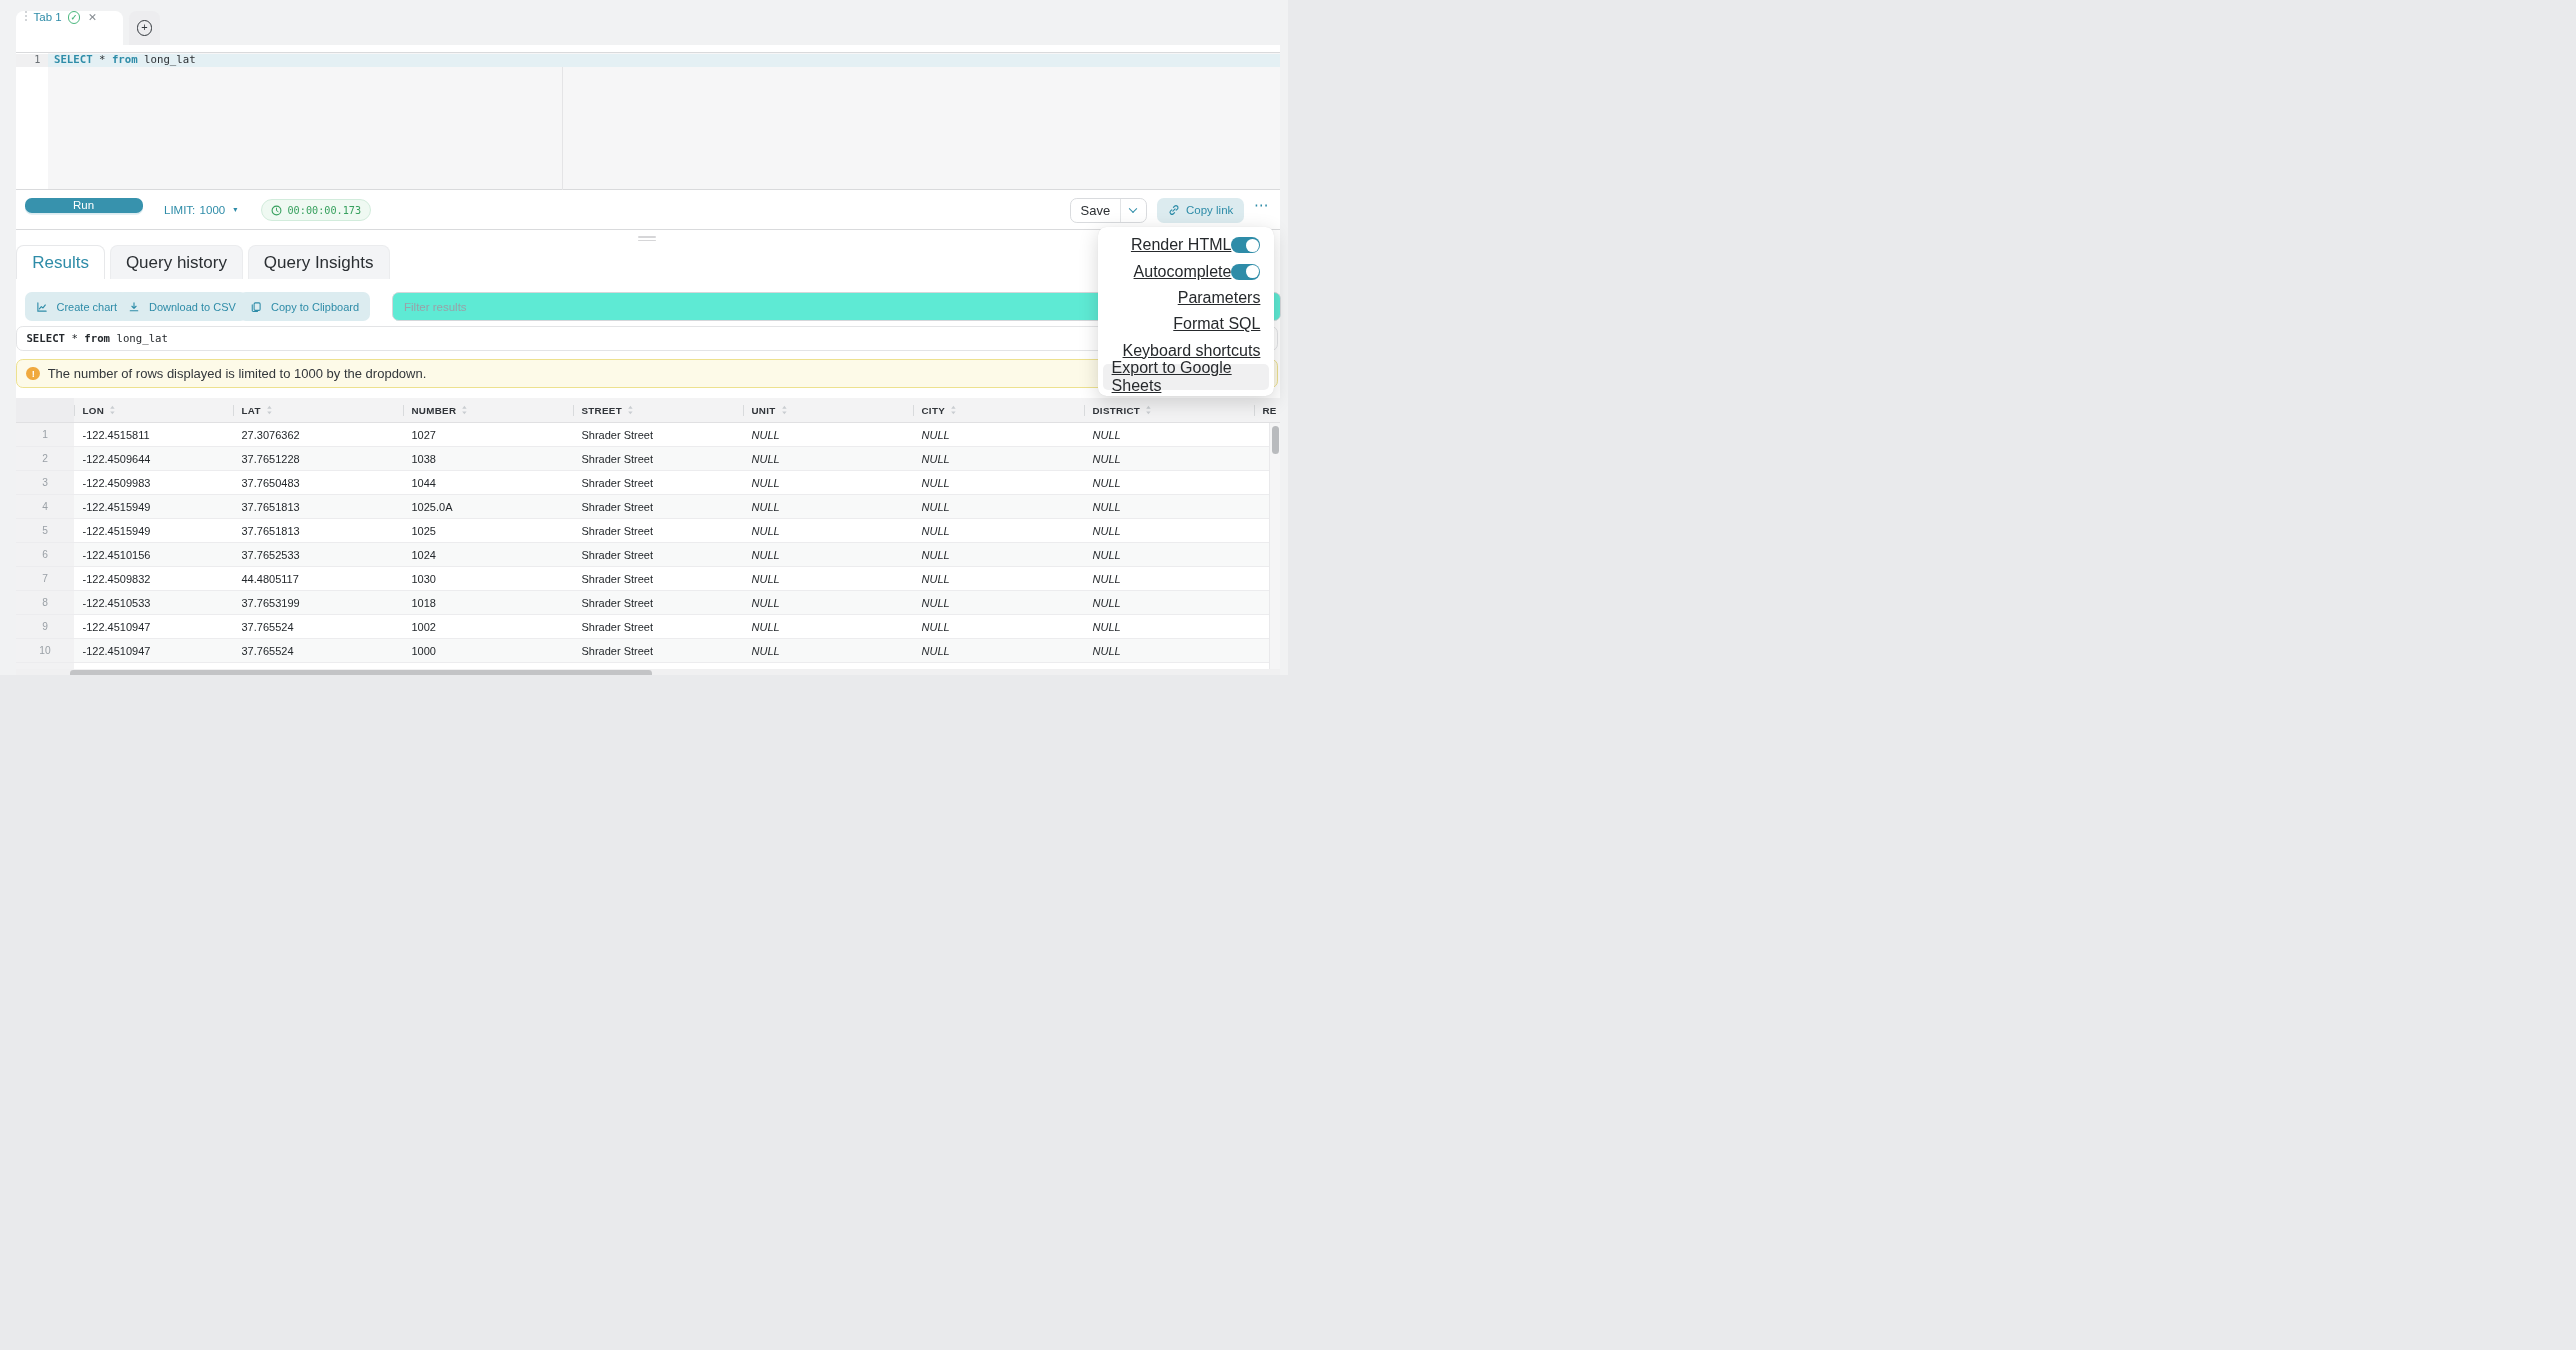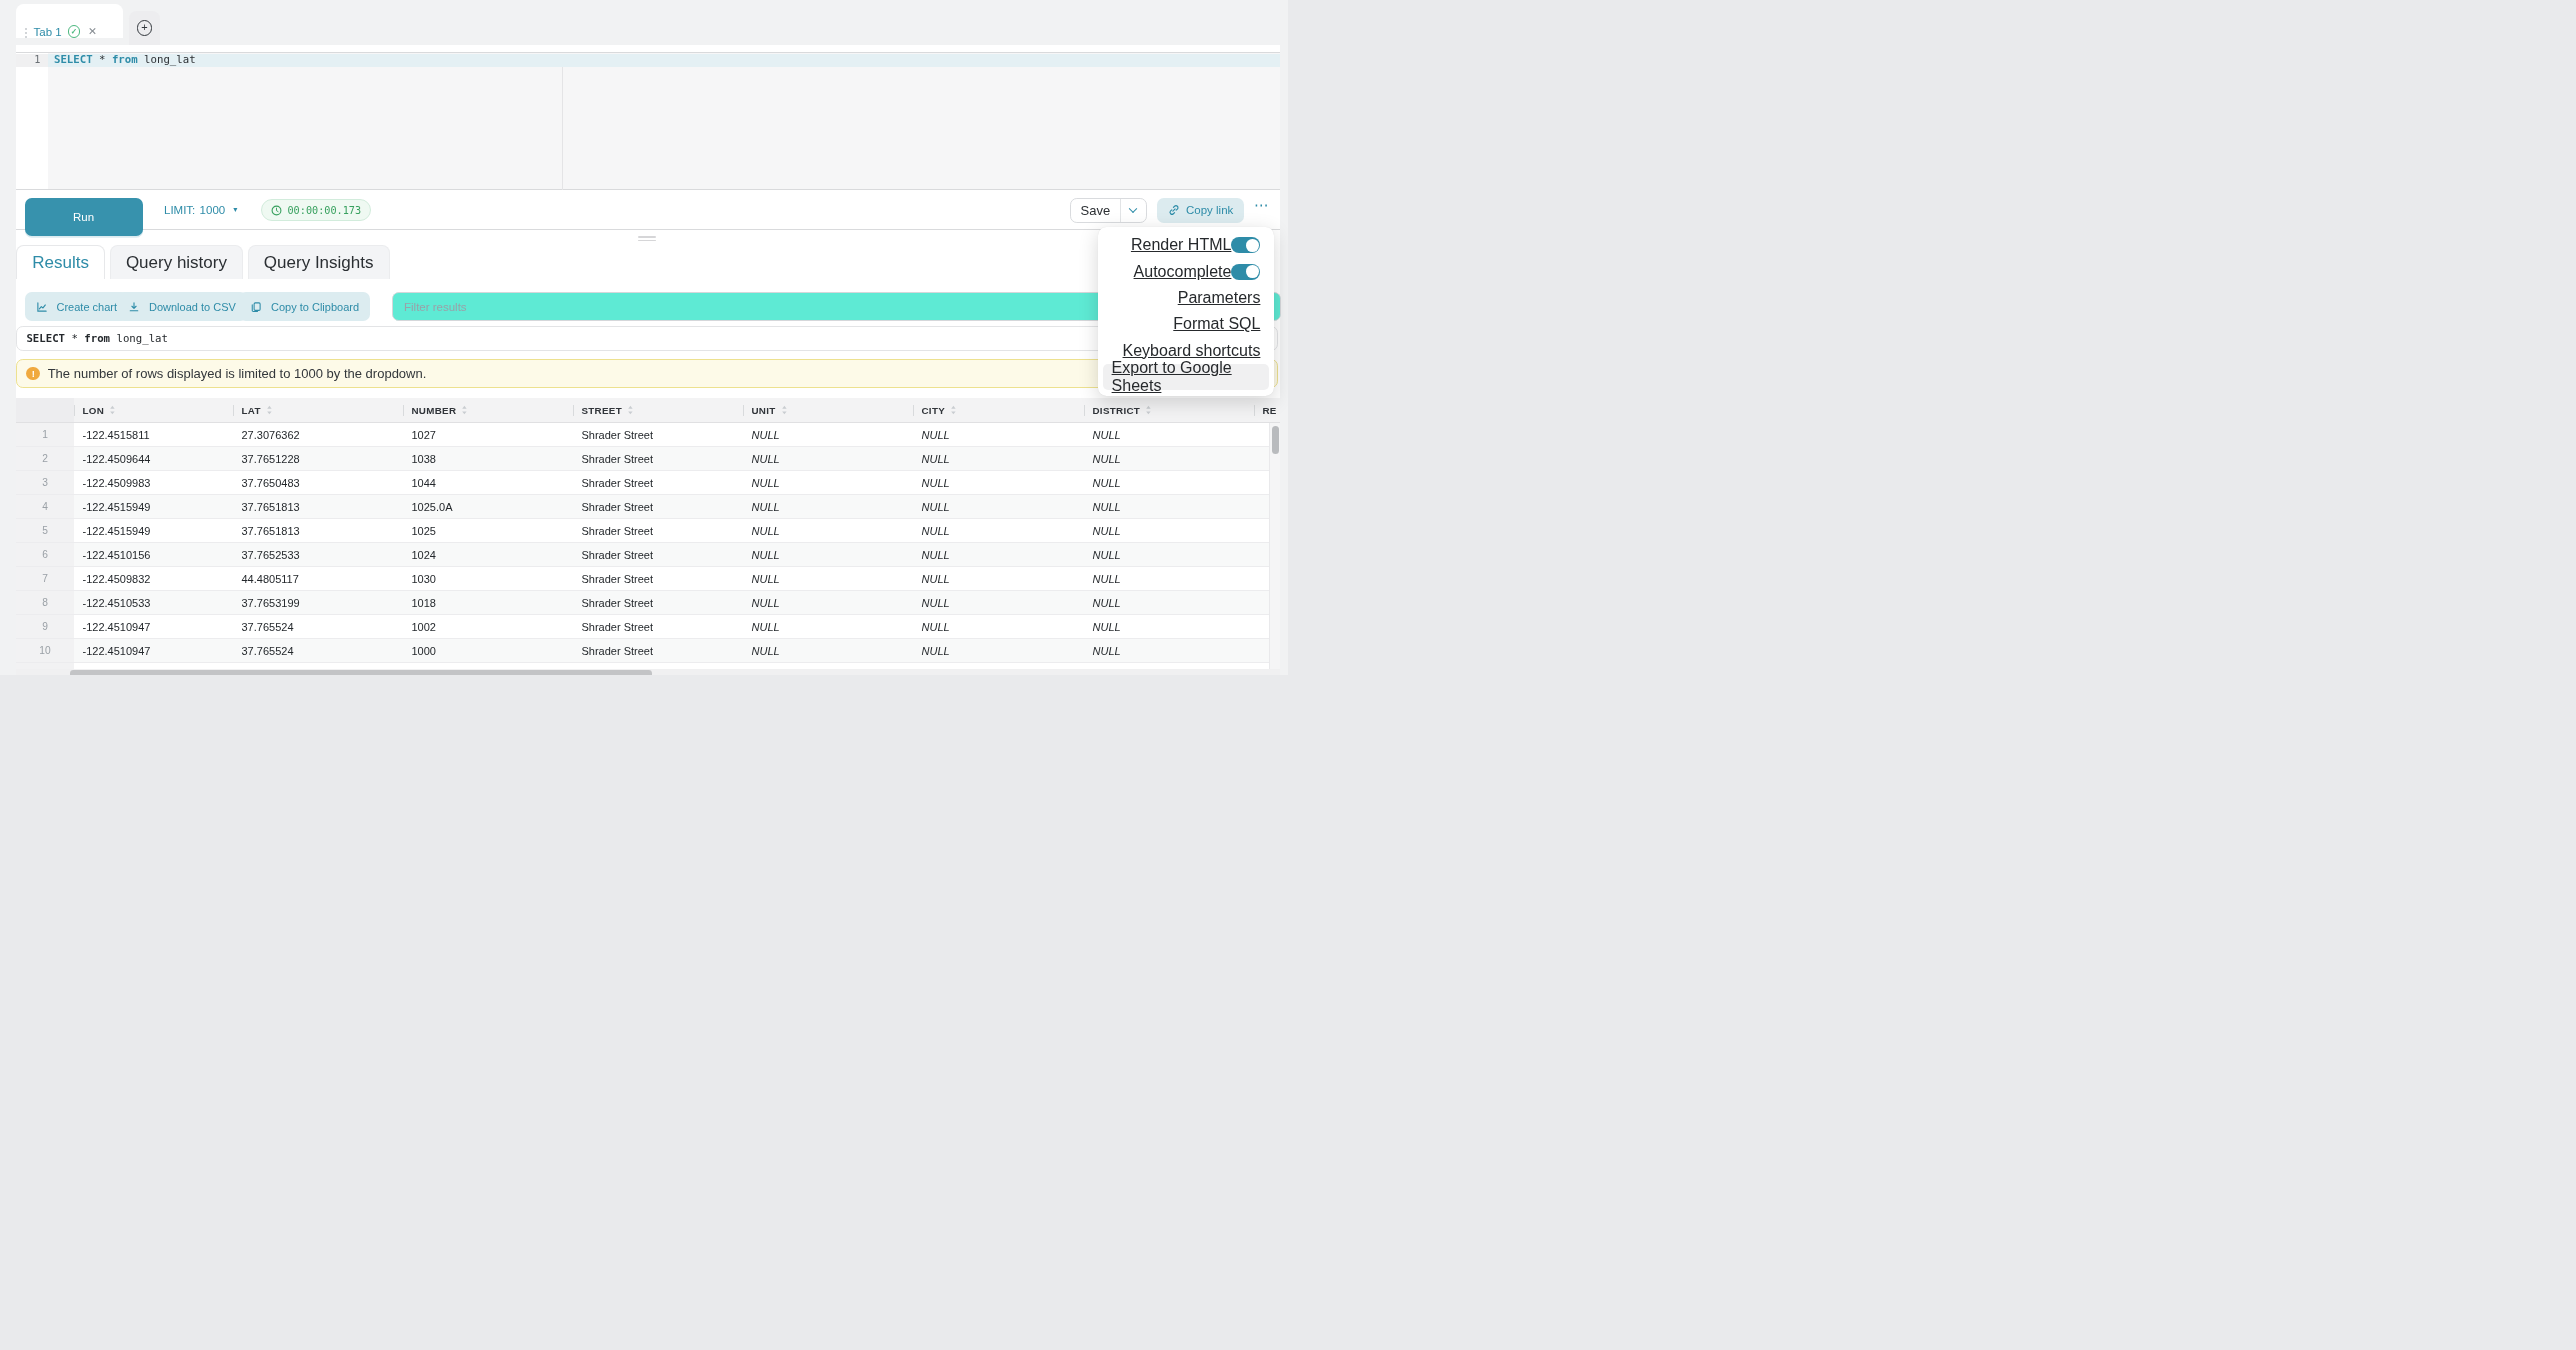--- a/index.html
+++ b/index.html
@@ -3,22 +3,22 @@
 <meta charset="utf-8">
 <style>
   * { margin:0; padding:0; box-sizing:border-box; }
   html,body { background:#e9eaec; }
   body { font-family:"Liberation Sans", sans-serif; }
   #page { position:relative; width:1288px; height:675px; background:#f1f2f3; overflow:hidden; }
 
   
   .top-strip { position:absolute; left:31px; top:0; width:51px; height:2.6px; background:#2f8fab; }
   .tabbar { position:absolute; left:0; top:0; width:1288px; height:45px; background:#f1f2f3; }
-  .tab-active { position:absolute; left:16px; top:4px; width:107px; height:34px; background:#fff;
-    border-radius:7.7px 7.7px 0 0; display:flex; align-items:flex-end; padding:0 8.5px; gap:6px; }
+  .tab-active { position:absolute; left:16px; top:11px; width:107px; height:34px; background:#fff;
+    border-radius:7.7px 7.7px 0 0; display:flex; align-items:flex-start; padding:0 8.5px; gap:6px; }
   .grip { display:flex; flex-direction:column; gap:2.1px; margin-right:0.9px; }
   .grip i { width:2.1px; height:2.1px; border-radius:50%; background:#c3c7cb; }
   .tab-label { color:#2e8ca8; font-size:11.5px; }
   .check-circle { width:12.8px; height:12.8px; border:1.2px solid #4cb87f; border-radius:50%;
     color:#4cb87f; font-size:7.7px; display:flex; align-items:center; justify-content:center; font-weight:700; }
   .tab-close { color:#868c92; font-size:10.7px; margin-left:1.7px; cursor:pointer; }
   .tab-plus { position:absolute; left:129px; top:11px; width:31px; height:34px; background:#ededef;
     border-radius:7.7px 7.7px 0 0; display:flex; align-items:center; justify-content:center; }
   .plus-circle { width:15.3px; height:15.3px; border:1.4px solid #32373c; border-radius:50%;
     display:flex; align-items:center; justify-content:center; font-size:11px; color:#32373c; line-height:1; padding-bottom:0.9px; }
@@ -34,21 +34,21 @@
   .editor .active-gutter { position:absolute; left:0; top:0.9px; width:32px; height:12.8px; background:#f0f0f1;
     color:#6b7075; font-size:10.2px; text-align:right; padding-right:7.7px; font-family:"DejaVu Sans Mono",monospace; line-height:12.8px; }
   .editor .code-line { position:absolute; left:38px; top:0.9px; height:12.8px; line-height:12.8px;
     font-family:"DejaVu Sans Mono",monospace; font-size:10.7px; color:#2b2f33; white-space:pre; }
   .kw { color:#2e8ca8; font-weight:700; }
   .editor .v-div { position:absolute; left:546px; top:13.6px; width:0.9px; height:124px; background:#e4e4e6; }
 
   
   .runbar { position:absolute; left:16px; top:190px; width:1264px; height:40px; background:#fff;
     border-bottom:0.9px solid #d9dadc; }
-  .run-btn { position:absolute; left:8.5px; top:7.7px; width:118px; height:38px; background:#3792ad; color:#fff;
+  .run-btn { position:absolute; left:8.5px; top:7.7px; width:118px; height:15px; background:#3792ad; color:#fff;
     border:none; border-radius:6.8px; font-size:11.5px; font-family:inherit; cursor:pointer;
     box-shadow:0 1.7px 0 rgba(55,146,173,.18); }
   .limit { position:absolute; left:148px; top:13.6px; color:#2e8ca8; font-size:11.5px; display:flex; align-items:center; gap:4.3px; cursor:pointer; }
   .limit .caret { font-size:6.8px; margin-left:2.6px; }
   .timer { position:absolute; left:245px; top:9.4px; height:22px; padding:0 9.4px; display:flex; align-items:center; gap:5.1px;
     background:#eff9f2; border:0.9px solid #d2ecdc; border-radius:11px; color:#37a05e;
     font-family:"DejaVu Sans Mono",monospace; font-size:10.2px; }
   .save-group { position:absolute; left:1054px; top:7.7px; width:77px; height:25.6px; background:#fff;
     border:0.9px solid #d9dbde; border-radius:6.8px; display:flex; }
   .save-main { flex:1; display:flex; align-items:center; justify-content:center; font-size:13px; color:#2b2f33; cursor:pointer; }

